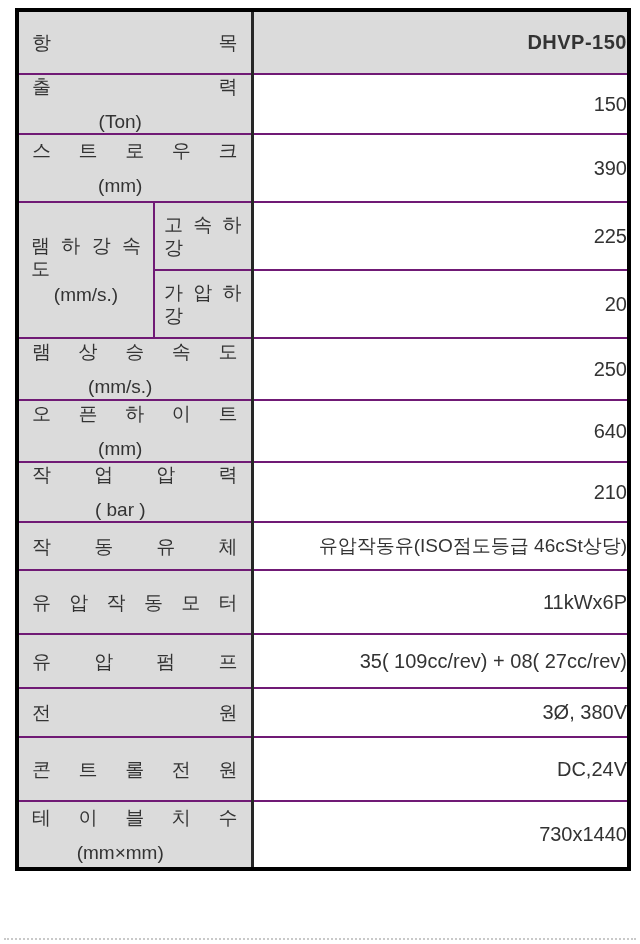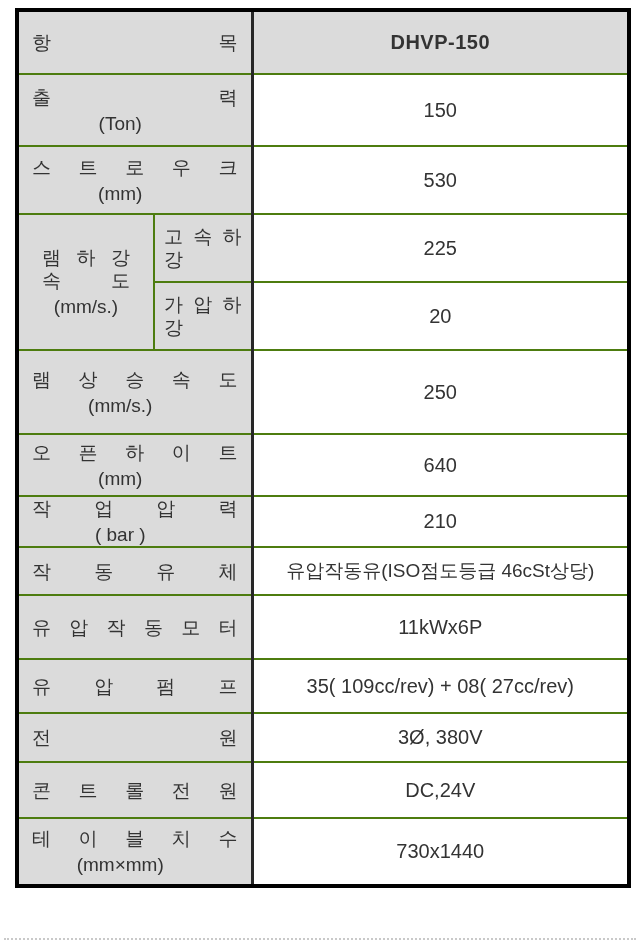--- a/index.html
+++ b/index.html
@@ -10,44 +10,44 @@
     color:#333333;
   }
   .sheet { position:absolute; inset:0; background:#ffffff; }
 
   table.spec {
     position:absolute; left:15px; top:8px; width:612px;
     border-collapse:collapse; table-layout:fixed;
     border:4px solid #000000;
   }
   td {
-    border:2px solid #4d7c0f;
+    border:2px solid #701a75;
     vertical-align:middle;
     overflow:hidden;
     color:#333333;
   }
   td.item { background:#dbdbdb; }
   td.val  {
-    background:#ffffff; text-align:center;
+    background:#ffffff; text-align:right;
     font-size:20px; border-left:3px solid #262626;
   }
   tr.hdr td { background:#dbdbdb; }
   .model { font-weight:bold; font-size:20px; letter-spacing:0.5px; }
 
   .jl {
     display:block; text-align:justify; text-align-last:justify;
     font-size:19px; line-height:23px; padding:0 13px;
     word-break:keep-all; color:#333333;
   }
   .unit {
     display:block; text-align:center; font-size:19px;
     line-height:22px; margin-top:4px; color:#333333;
   }
-  td.item-wide .unit { padding-right:29px; }
-  td.rowhead .jl { padding:0 23px;font-family:Liberation Serif, serif; }
+  td.item-wide .unit { padding-right:29px;margin-top:13px; }
+  td.rowhead .jl { padding:0 12px;font-family:Liberation Serif, serif; }
   td.rowhead .unit { padding-right:0; }
   td.sub-label .jl { padding:0 9px; }
   td.val.longtext { font-size:19px; }
 
   .page-edge {
     position:absolute; left:4px; right:4px; top:938px;
     border-top:2px dotted #c9c9c9; height:0;
   }
 </style>
 </head>
@@ -64,55 +64,55 @@
     <tbody>
         <tr class="hdr" style="height:64px">
       <td colspan="2" class="item item-wide">
         <span class="jl">항 목</span>
       </td>
       <td class="val">
         <span class="model">DHVP-150</span>
       </td>
     </tr>
 
-    <tr style="height:72px">
+    <tr style="height:56px">
       <td colspan="2" class="item item-wide">
         <span class="jl">출 력</span>
         <span class="unit">(Ton)</span>
       </td>
       <td class="val">150</td>
     </tr>
 
     <tr style="height:68px">
       <td colspan="2" class="item item-wide">
         <span class="jl">스 트 로 우 크</span>
         <span class="unit">(mm)</span>
       </td>
-      <td class="val">530</td>
+      <td class="val">390</td>
     </tr>
 
     <tr style="height:68px">
       <td rowspan="2" class="item rowhead">
         <span class="jl">램 하 강 속 도</span>
         <span class="unit">(mm/s.)</span>
       </td>
       <td class="item sub-label">
         <span class="jl">고 속 하 강</span>
       </td>
       <td class="val">225</td>
     </tr>
 
     <tr style="height:68px">
       <td class="item sub-label">
         <span class="jl">가 압 하 강</span>
       </td>
       <td class="val">20</td>
     </tr>
 
-    <tr style="height:84px">
+    <tr style="height:62px">
       <td colspan="2" class="item item-wide">
         <span class="jl">램 상 승 속 도</span>
         <span class="unit">(mm/s.)</span>
       </td>
       <td class="val">250</td>
     </tr>
 
     <tr style="height:62px">
       <td colspan="2" class="item item-wide">
         <span class="jl">오 픈 하 이 트</span>
@@ -150,21 +150,21 @@
       <td class="val">35( 109cc/rev) + 08( 27cc/rev)</td>
     </tr>
 
     <tr style="height:49px">
       <td colspan="2" class="item item-wide">
         <span class="jl">전 원</span>
       </td>
       <td class="val">3Ø, 380V</td>
     </tr>
 
-    <tr style="height:56px">
+    <tr style="height:64px">
       <td colspan="2" class="item item-wide">
         <span class="jl">콘 트 롤 전 원</span>
       </td>
       <td class="val">DC,24V</td>
     </tr>
 
     <tr style="height:68px">
       <td colspan="2" class="item item-wide">
         <span class="jl">테 이 블 치 수</span>
         <span class="unit">(mm×mm)</span>

